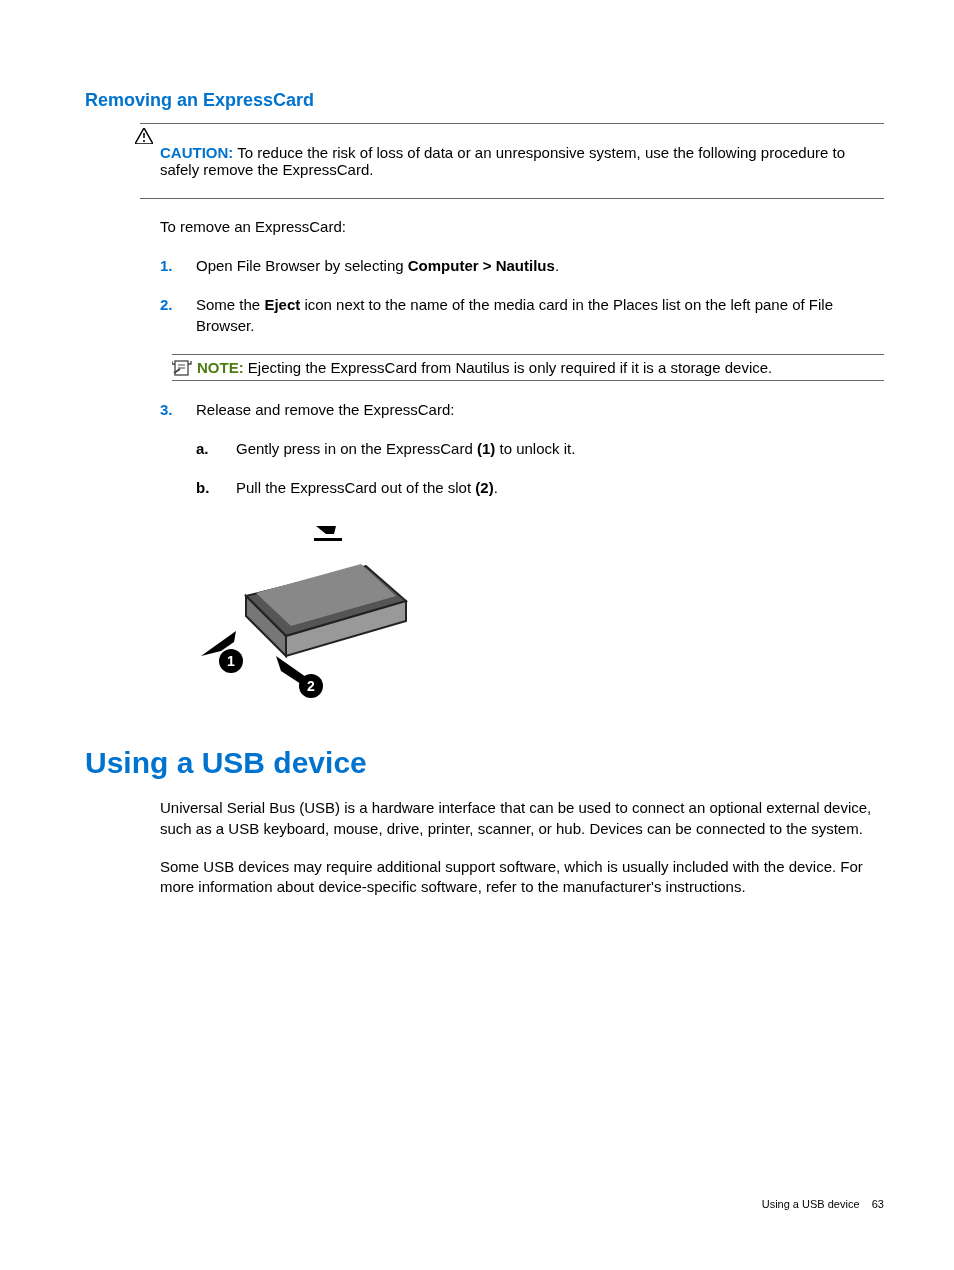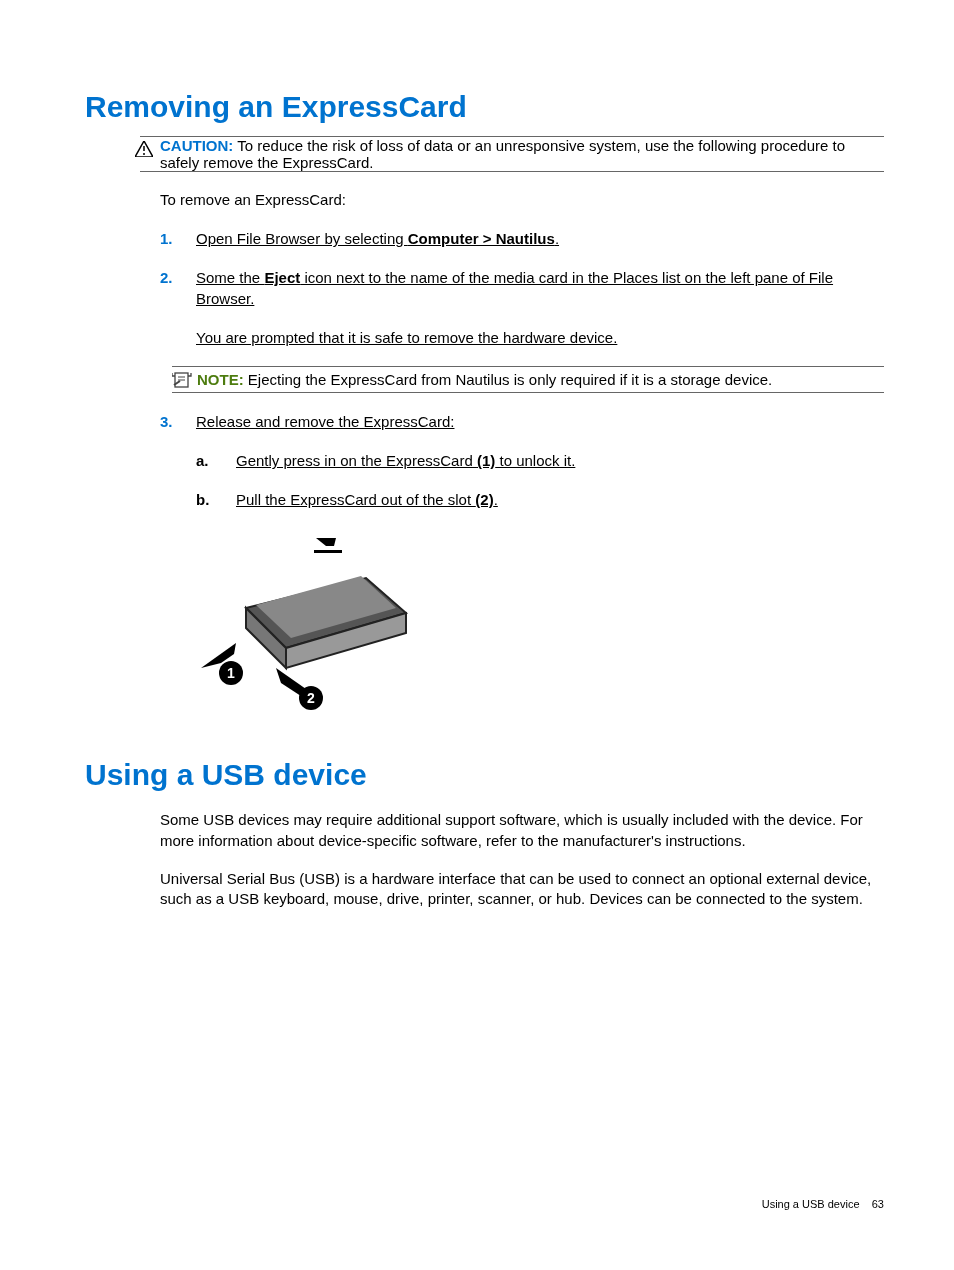--- a/index.html
+++ b/index.html
@@ -9,35 +9,35 @@
       color: #000;
       background: #fff;
       width: 954px;
       height: 1270px;
       padding: 90px 70px 60px 85px;
       position: relative;
     }
     .h2 {
       color: #0073cf;
       font-weight: bold;
-      font-size: 30px;
+      font-size: 18px;
       margin-bottom: 12px;
     }
     .h1 {
       color: #0073cf;
       font-weight: bold;
       font-size: 30px;
       margin-top: 40px;
       margin-bottom: 18px;
     }
     .content { margin-left: 75px; }
     .caution-box {
       border-top: 1px solid #666;
       border-bottom: 1px solid #666;
-      padding: 0 0;
+      padding: 20px 0;
       margin-left: -20px;
       margin-bottom: 18px;
       position: relative;
       padding-left: 20px;
     }
     .caution-icon {
       position: absolute;
       left: -5px;
       top: 4px;
     }
@@ -61,21 +61,20 @@
     }
     .note-label {
       color: #4d7c0f;
       font-weight: bold;
     }
     .para { margin-bottom: 18px; line-height: 1.35; }
     ol.steps {
       list-style: none;
       counter-reset: step;
       margin-left: 0;
-      text-decoration: underline;
     }
     ol.steps > li {
       counter-increment: step;
       position: relative;
       padding-left: 36px;
       margin-bottom: 18px;
       line-height: 1.4;
     }
     ol.steps > li::before {
       content: counter(step) ".";
@@ -138,21 +137,20 @@
   </div>
 
   <p class="para">To remove an ExpressCard:</p>
 
   <ol class="steps">
     <li>
       <span>Open File Browser by selecting </span><span class="b">Computer &gt; Nautilus</span><span>.</span>
     </li>
     <li>
       <span>Some the </span><span class="b">Eject</span><span> icon next to the name of the media card in the Places list on the left pane of File Browser.</span>
-      <p class="sub-para">You are prompted that it is safe to remove the hardware device.</p>
     </li>
   </ol>
 
   <div class="note-box">
     <span class="note-icon">
       <svg width="20" height="18" viewBox="0 0 20 18">
         <rect x="3" y="2" width="13" height="14" fill="none" stroke="#444" stroke-width="1.3"></rect>
         <path d="M3 5 L0 5 L0 2" fill="none" stroke="#444" stroke-width="1.3"></path>
         <path d="M16 5 L19 5 L19 2" fill="none" stroke="#444" stroke-width="1.3"></path>
         <line x1="6" y1="6" x2="13" y2="6" stroke="#444"></line>
@@ -195,19 +193,19 @@
           <text x="125" y="175" font-size="14" fill="#fff" text-anchor="middle" font-weight="bold">2</text>
         </svg>
       </div>
     </li>
   </ol>
 </div>
 
 <div class="h1">Using a USB device</div>
 
 <div class="content">
+  <p class="para">Universal Serial Bus (USB) is a hardware interface that can be used to connect an optional external device, such as a USB keyboard, mouse, drive, printer, scanner, or hub. Devices can be connected to the system.</p>
   <p class="para">Some USB devices may require additional support software, which is usually included with the device. For more information about device-specific software, refer to the manufacturer's instructions.</p>
-  <p class="para">Universal Serial Bus (USB) is a hardware interface that can be used to connect an optional external device, such as a USB keyboard, mouse, drive, printer, scanner, or hub. Devices can be connected to the system.</p>
 </div>
 
 <div class="footer">
   <span>Using a USB device</span>&nbsp;&nbsp;&nbsp;&nbsp;<span>63</span>
 </div>
 
 </body></html>

